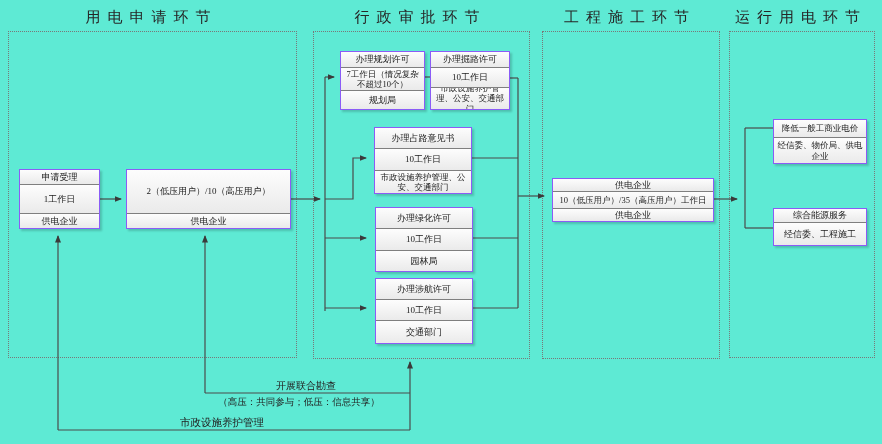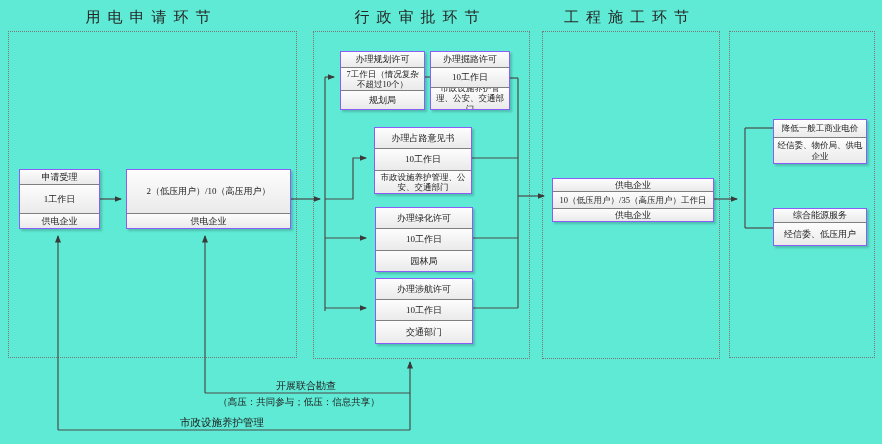--- a/index.html
+++ b/index.html
@@ -34,20 +34,21 @@
   }
 </style>
 </head>
 <body>
 
 <div id="canvas">
 
   <div class="section-header" style="left:8px;width:287px;">用电申请环节</div>
   <div class="section-header" style="left:313px;width:215px;">行政审批环节</div>
   <div class="section-header" style="left:542px;width:176px;">工程施工环节</div>
+  <div class="section-header" style="left:729px;width:144px;">运行用电环节</div>
 
   <div class="section" style="left:8px;top:31px;width:287px;height:325px;"></div>
   <div class="section" style="left:313px;top:31px;width:215px;height:326px;"></div>
   <div class="section" style="left:542px;top:31px;width:176px;height:326px;"></div>
   <div class="section" style="left:729px;top:31px;width:144px;height:325px;"></div>
 
   <svg class="wires" width="882" height="444" viewBox="0 0 882 444">
     <defs>
       <marker id="arr" markerWidth="9" markerHeight="8" refX="6.5" refY="3" orient="auto" markerUnits="userSpaceOnUse">
         <path d="M0,0 L7.5,3 L0,6 z" fill="#3a3a3a"></path>
@@ -135,20 +136,20 @@
     <div class="frow" style="height:13px;">供电企业</div>
   </div>
 
   <div class="fbox" style="left:773px;top:119px;width:92px;height:43px;">
     <div class="frow small" style="height:17px;">降低一般工商业电价</div>
     <div class="frow grow small">经信委、物价局、供电企业</div>
   </div>
 
   <div class="fbox" style="left:773px;top:208px;width:92px;height:36px;">
     <div class="frow" style="height:13px;">综合能源服务</div>
-    <div class="frow grow">经信委、低压用户</div>
+    <div class="frow grow">经信委、工程施工</div>
   </div>
 
   <div class="annot" style="left:246px;top:379px;width:120px;font-size:10px;">开展联合勘查</div>
   <div class="annot" style="left:199px;top:396px;width:200px;font-size:9.5px;">（高压：共同参与；低压：信息共享）</div>
   <div class="annot" style="left:162px;top:416px;width:120px;font-size:10.5px;">市政设施养护管理</div>
 
 </div>
 
 </body></html>

